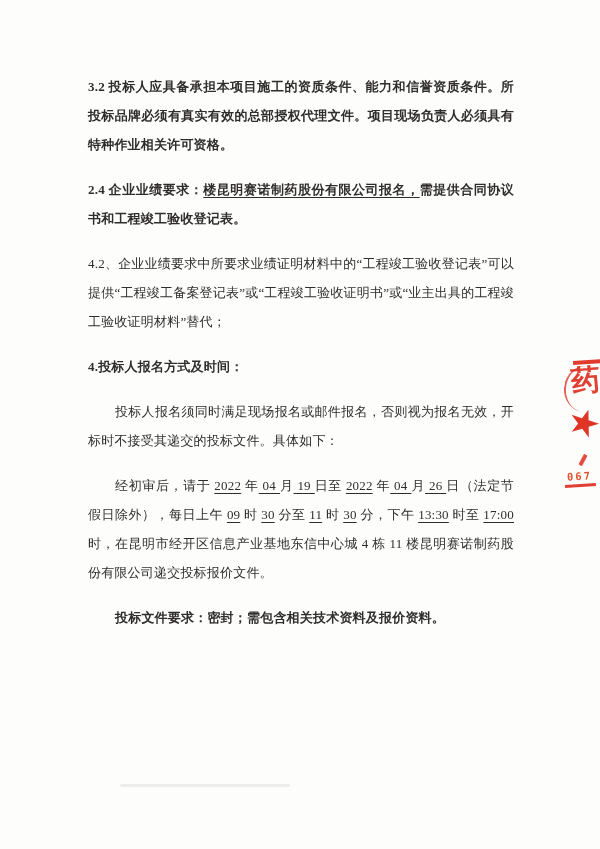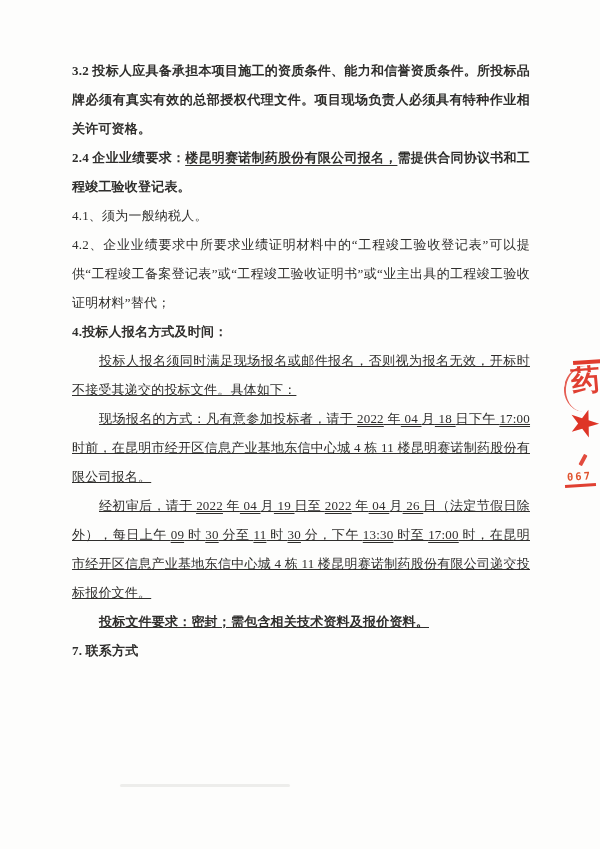--- a/index.html
+++ b/index.html
@@ -12,23 +12,23 @@
     color:#2f2e2c;
   }
   .doc{
     position:absolute;
     left:72px;right:70px;top:56px;
     font-size:13px;
     line-height:29px;
     text-align:justify;
     letter-spacing:0.2px;
   }
-  .doc p{margin:0;}
+  .doc p{margin:16px;}
   .doc p.bold{font-weight:bold;}
-  .doc p.indent{text-indent:27px;text-decoration:underline;}
+  .doc p.indent{text-indent:27px;}
   .u{text-decoration:underline;text-underline-offset:3px;}
 
   
   .seal{
     position:absolute;
     top:352px;right:0;
     width:42px;height:170px;
     overflow:hidden;
     pointer-events:none;
   }
@@ -97,28 +97,25 @@
   }
 </style>
 </head>
 <body>
 
 <div class="page">
 
   <div class="doc">
       <p class="bold"><span>3.2 投标人应具备承担本项目施工的资质条件、能力和信誉资质条件。所投标品牌必须有真实有效的总部授权代理文件。项目现场负责人必须具有特种作业相关许可资格。</span></p>
       <p class="bold"><span>2.4 企业业绩要求：</span><span class="u">楼昆明赛诺制药股份有限公司报名，</span><span>需提供合同协议书和工程竣工验收登记表。</span></p>
-      <p><span>4.1、须为一般纳税人。</span></p>
       <p><span>4.2、企业业绩要求中所要求业绩证明材料中的“工程竣工验收登记表”可以提供“工程竣工备案登记表”或“工程竣工验收证明书”或“业主出具的工程竣工验收证明材料”替代；</span></p>
       <p class="bold"><span>4.投标人报名方式及时间：</span></p>
       <p class="indent"><span>投标人报名须同时满足现场报名或邮件报名，否则视为报名无效，开标时不接受其递交的投标文件。具体如下：</span></p>
-      <p class="indent"><span>现场报名的方式：凡有意参加投标者，请于 </span><span class="u">2022</span><span> 年</span><span class="u"> 04 </span><span>月</span><span class="u"> 18 </span><span>日下午 </span><span class="u">17:00</span><span> 时前，在昆明市经开区信息产业基地东信中心城 4 栋 11 楼昆明赛诺制药股份有限公司报名。</span></p>
       <p class="indent"><span>经初审后，请于 </span><span class="u">2022</span><span> 年</span><span class="u"> 04 </span><span>月</span><span class="u"> 19 </span><span>日至 </span><span class="u">2022</span><span> 年</span><span class="u"> 04 </span><span>月</span><span class="u"> 26 </span><span>日（法定节假日除外），每日上午 </span><span class="u">09</span><span> 时 </span><span class="u">30</span><span> 分至 </span><span class="u">11</span><span> 时 </span><span class="u">30</span><span> 分，下午 </span><span class="u">13:30</span><span> 时至 </span><span class="u">17:00</span><span> 时，在昆明市经开区信息产业基地东信中心城 4 栋 11 楼昆明赛诺制药股份有限公司递交投标报价文件。</span></p>
       <p class="bold indent"><span>投标文件要求：密封；需包含相关技术资料及报价资料。</span></p>
-      <p class="bold"><span>7. 联系方式</span></p>
     </div>
 
   <div class="seal">
     <div class="seal-arc"></div>
     <div class="seal-bar"></div>
     <div class="seal-char">药</div>
     <div class="seal-star">★</div>
     <div class="seal-tick"></div>
     <div class="seal-number">067</div>
     <div class="seal-underline"></div>

